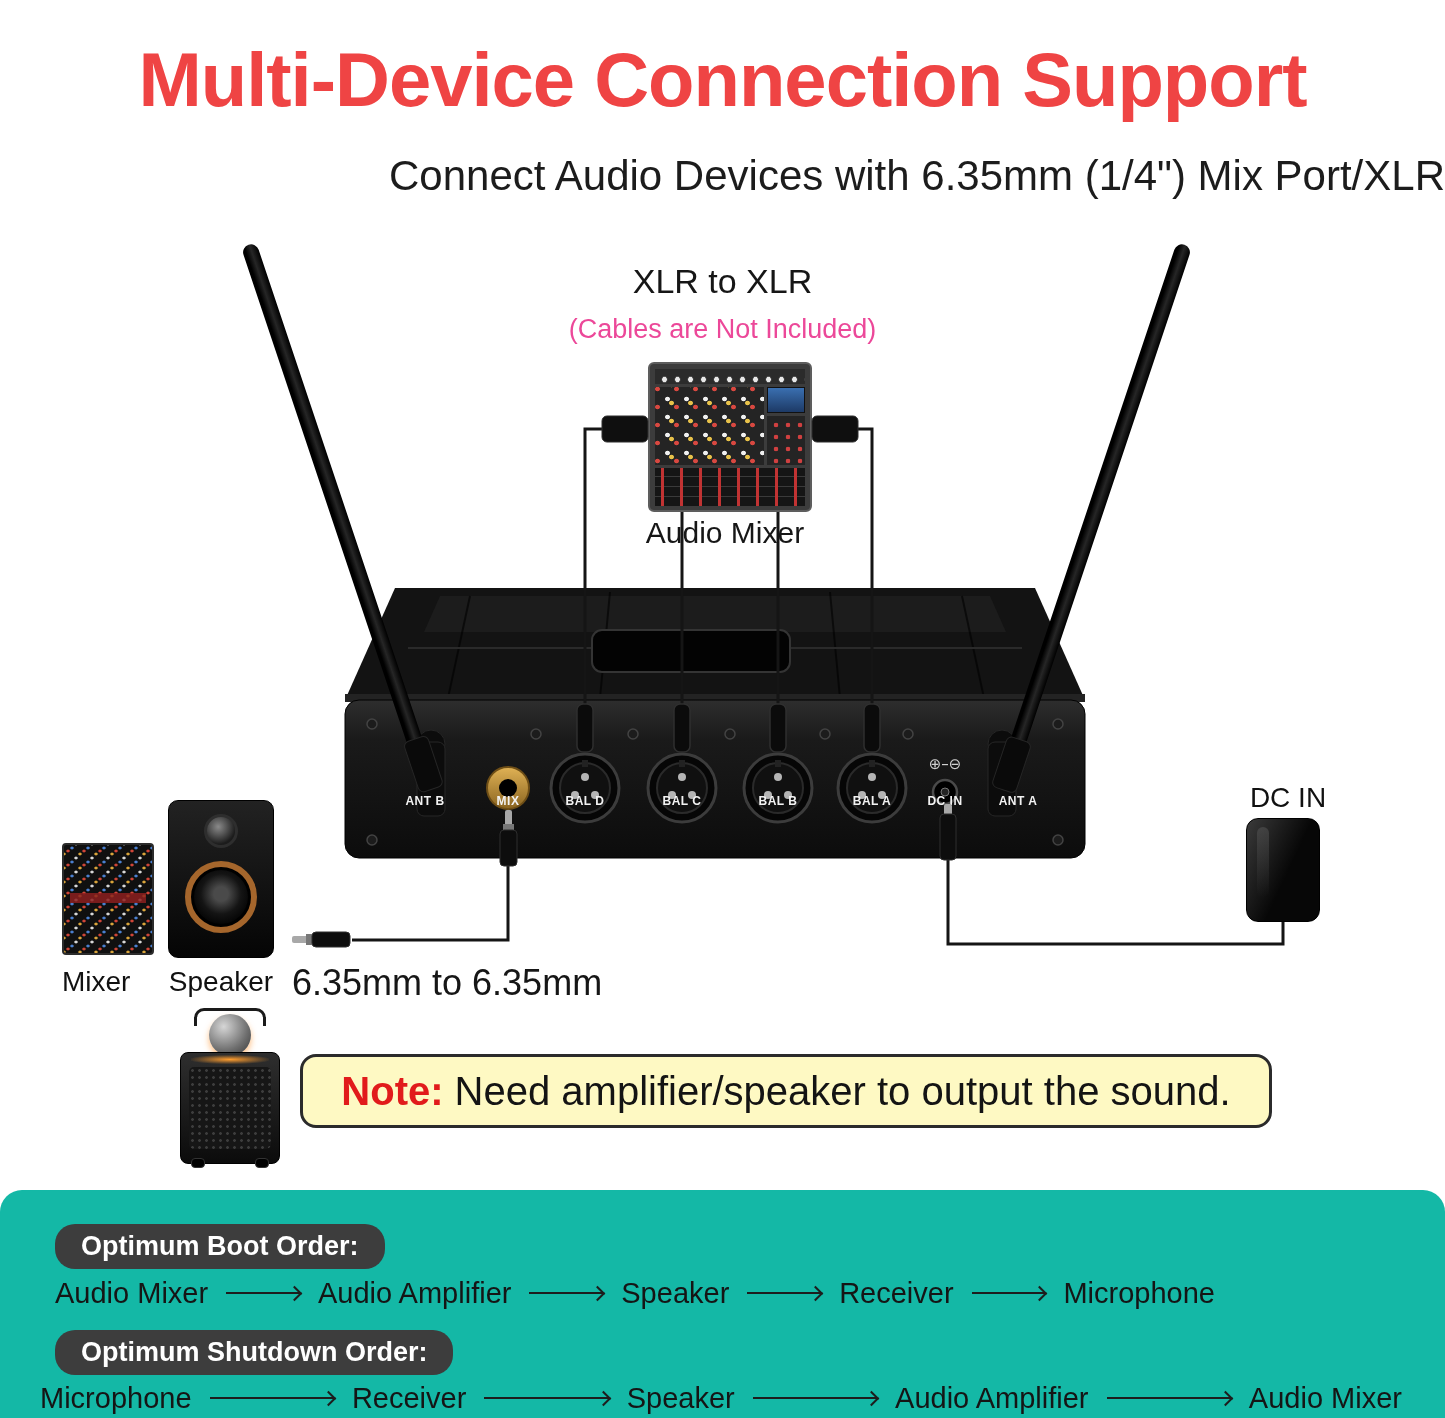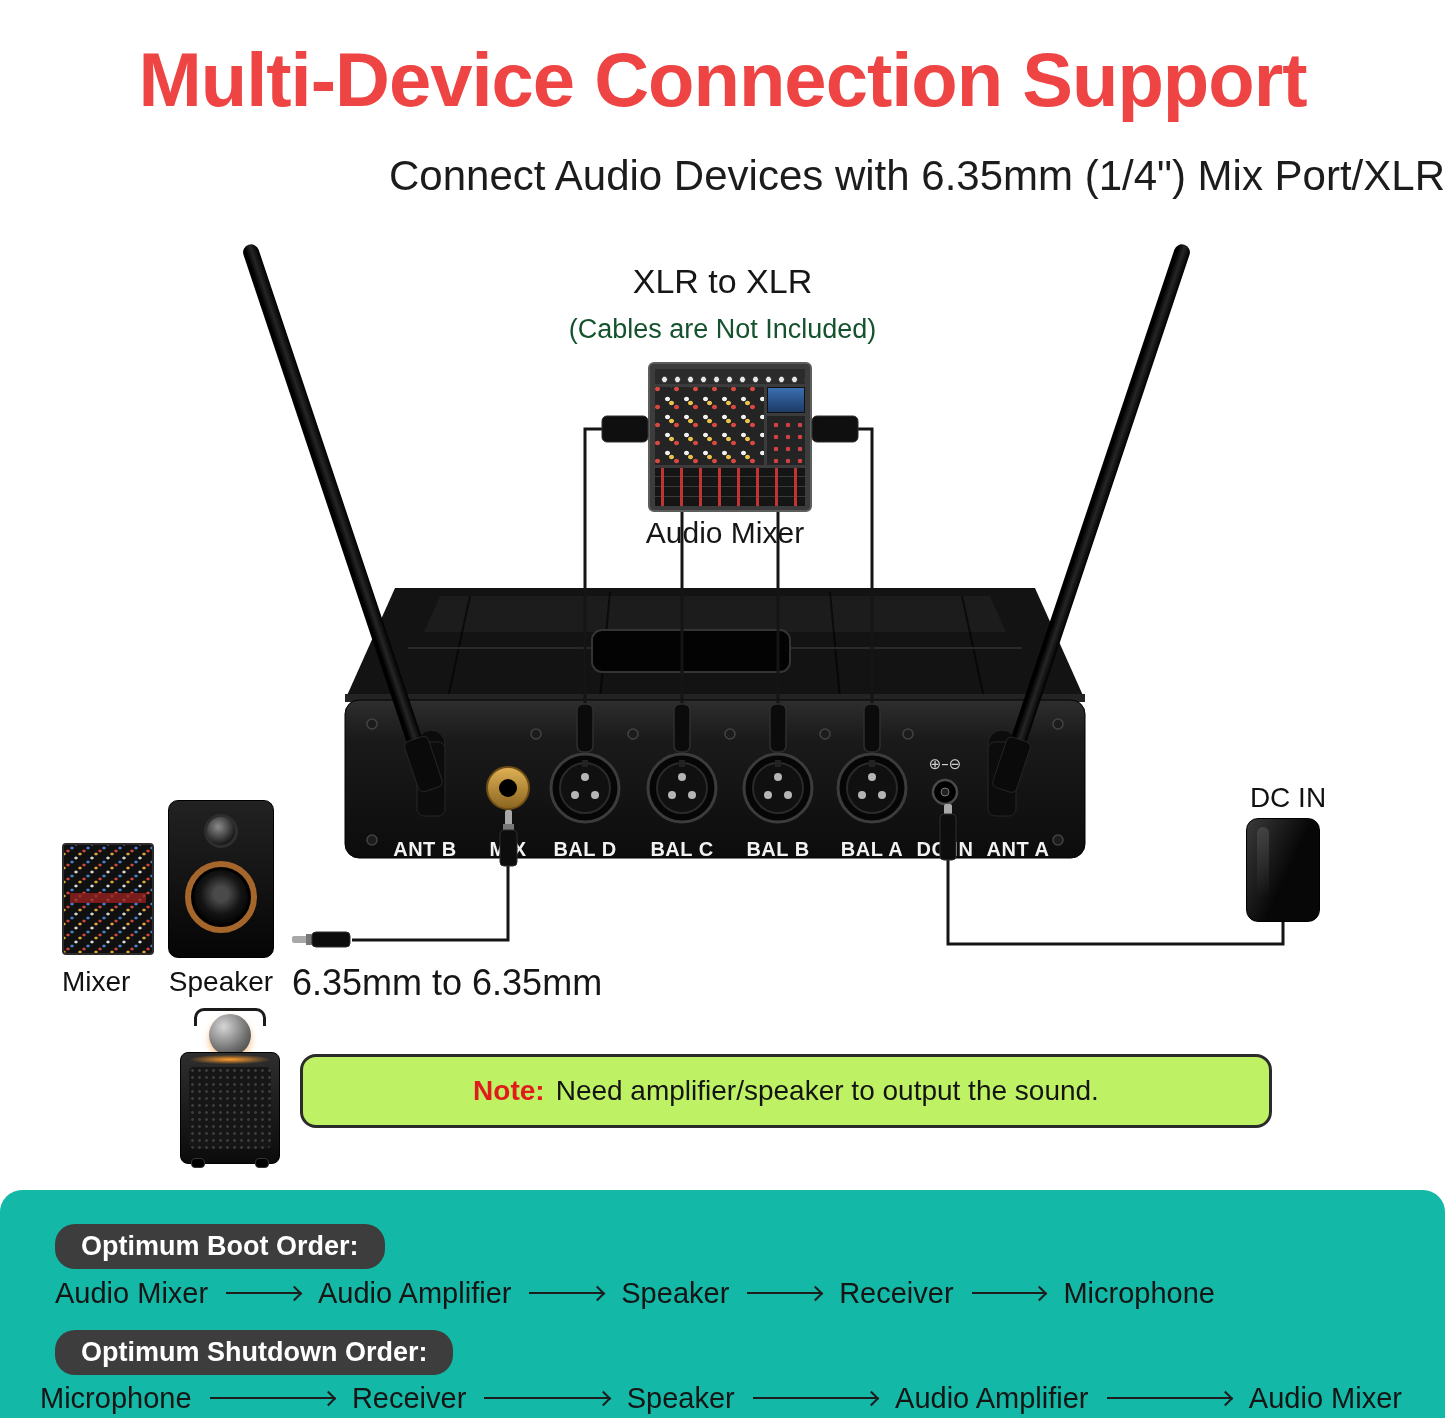--- a/index.html
+++ b/index.html
@@ -7,21 +7,21 @@
   .canvas { position:relative; width:1445px; height:1418px; background:#fff; overflow:hidden; }
 
   
   .title { position:absolute; top:36px; left:0; width:100%; text-align:center;
            font-size:76px; font-weight:bold; letter-spacing:-1px; color:#ef4444; }
   .subtitle { position:absolute; top:152px; left:0; width:100%; text-align:right;
               font-size:42px; color:#1c1c1c; }
 
   
   .xlr-label { position:absolute; top:262px; left:0; width:100%; text-align:center; font-size:34px; color:#161616; }
-  .cables-note { position:absolute; top:314px; left:0; width:100%; text-align:center; font-size:27px; color:#14532d; }
+  .cables-note { position:absolute; top:314px; left:0; width:100%; text-align:center; font-size:27px; color:#ec4899; }
   .audio-mixer-label { position:absolute; top:516px; left:425px; width:600px; text-align:center; font-size:30px; color:#161616; }
 
   
   .mixer-top { position:absolute; left:648px; top:362px; width:164px; height:150px;
                background:#3c3c3c; border:2px solid #5d5d5d; border-radius:6px; padding:5px; }
   .mx-jacks { height:15px; background:#2b2b2b;
               background-image:radial-gradient(#e8e8e8 2px, #555 2.6px, transparent 3.4px);
               background-size:13px 15px; background-position:3px 3px; }
   .mx-main { display:flex; height:78px; margin-top:3px; }
   .mx-knobs { flex:1; background-color:#242424;
@@ -34,22 +34,22 @@
   .mx-screen { height:26px; background:linear-gradient(#3a6fb0,#1d3a66); border:1px solid #111; }
   .mx-btns { flex:1; background-color:#242424;
              background-image:radial-gradient(#d04040 2px, transparent 2.6px);
              background-size:12px 12px; background-position:3px 3px; }
   .mx-faders { height:38px; margin-top:3px; background-color:#151515;
                background-image:repeating-linear-gradient(90deg, transparent 0 6px, #c23333 6px 9px, transparent 9px 19px),
                                 repeating-linear-gradient(0deg, transparent 0 9px, #3a3a3a 9px 10px); }
 
   
   .receiver-svg { position:absolute; left:330px; top:580px; }
-  .port-label { position:absolute; transform:translateX(-50%); top:838px;
-                font-size:20px; font-weight:bold; letter-spacing:.5px; color:#f2f2f2; white-space:nowrap; }
+  .port-label { position:absolute; transform:translateX(-50%); top:794px;
+                font-size:12px; font-weight:bold; letter-spacing:.5px; color:#f2f2f2; white-space:nowrap; }
 
   .antenna { position:absolute; width:16px; height:575px; top:215px;
              background:linear-gradient(to right,#000 20%,#262626 55%,#000);
              border-radius:8px; }
   .antenna::after { content:''; position:absolute; bottom:0; left:-4px; width:24px; height:52px;
                     background:#0a0a0a; border:1px solid #262626; border-radius:6px; }
   .antenna-left  { left:423px; transform:rotate(-18.5deg); transform-origin:50% 100%; }
   .antenna-right { left:994px; transform:rotate(18.5deg);  transform-origin:50% 100%; }
 
   .cables-overlay { position:absolute; left:0; top:0; pointer-events:none; }
@@ -80,22 +80,22 @@
   
   .dc-in-label { position:absolute; left:1228px; top:782px; width:120px; text-align:center; font-size:28px; }
   .adapter { position:absolute; left:1246px; top:818px; width:74px; height:104px;
              background:linear-gradient(115deg,#3a3a3a,#070707 55%);
              border:1px solid #000; border-radius:12px; }
   .adapter::before { content:''; position:absolute; left:10px; top:8px; width:12px; height:70px;
                      background:linear-gradient(#5a5a5a,transparent); border-radius:6px; opacity:.5; }
 
   
   .note-box { position:absolute; left:300px; top:1054px; width:972px; height:74px;
-              background:#bef264; border:3px solid #2b2b2b; border-radius:16px;
-              display:flex; align-items:center; justify-content:center; font-size:28px; }
+              background:#fef9c3; border:3px solid #2b2b2b; border-radius:16px;
+              display:flex; align-items:center; justify-content:center; font-size:40px; }
   .note-prefix { color:#e11b1b; font-weight:bold; }
   .note-text { margin-left:11px; color:#141414; }
 
   .karaoke { position:absolute; left:174px; top:1006px; width:112px; height:164px; }
   .k-handle { position:absolute; left:20px; top:2px; width:72px; height:18px;
               border:3px solid #1a1a1a; border-bottom:none; border-radius:10px 10px 0 0; }
   .k-ball { position:absolute; left:35px; top:8px; width:42px; height:42px; border-radius:50%;
             background:radial-gradient(circle at 35% 30%, #d6d6d6, #6e6e6e 60%, #333);
             box-shadow:0 4px 6px rgba(255,140,30,.55); }
   .k-body { position:absolute; left:6px; top:46px; width:100px; height:112px;

